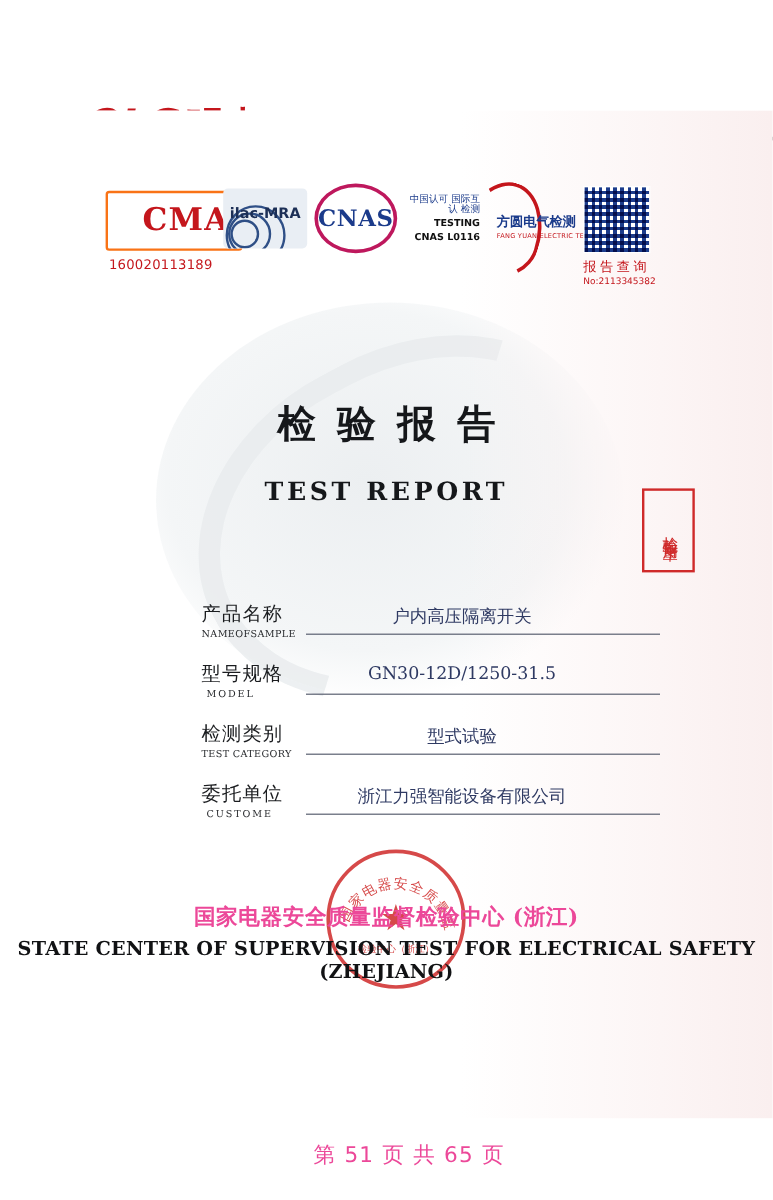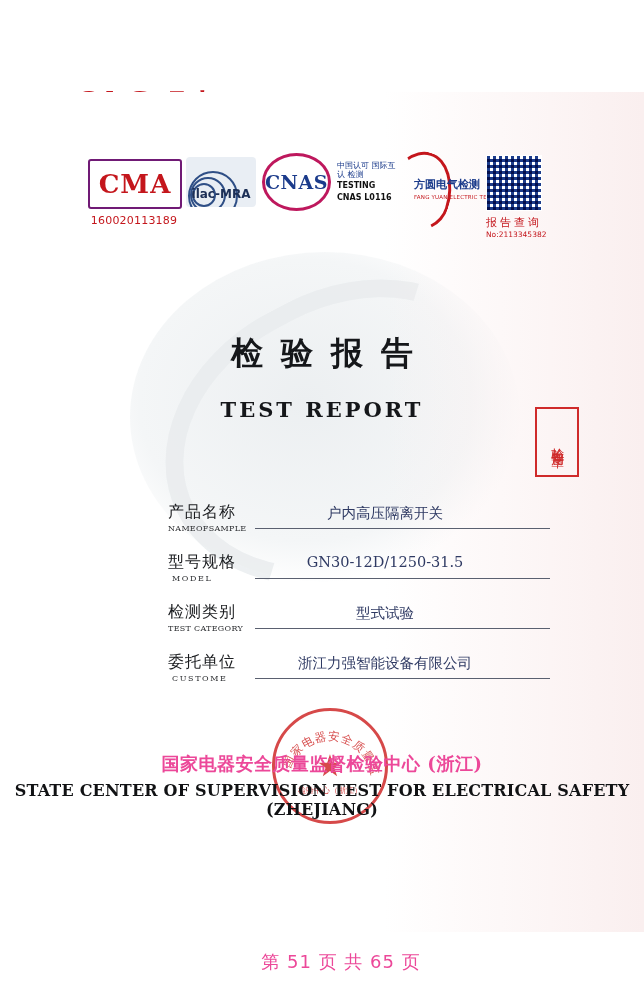--- a/index.html
+++ b/index.html
@@ -114,25 +114,26 @@
   .logo {
     position: absolute;
     top: 0;
   }
 
   
   .cma { left: 88px; top: 12px; width: 92px; }
   .cma-box {
     width: 90px;
     height: 46px;
-    border: 2px solid #701a75;
+    border: 2px solid #f97316;
     border-radius: 3px;
     display: flex;
     align-items: center;
     justify-content: center;
+    padding-left: 20px;
   }
   .cma-text {
     color: #c4161c;
     font-family: "DejaVu Serif", serif;
     font-weight: bold;
     font-size: 26px;
     letter-spacing: 1px;
   }
   .cma-num {
     margin-top: 5px;
@@ -164,21 +165,20 @@
   .ilac-a3 { width: 46px; height: 46px; top: 14px; left: 2px; }
   .ilac-txt {
     position: absolute;
     left: 0; top: 14px;
     width: 70px;
     text-align: center;
     font-family: "DejaVu Sans", sans-serif;
     font-weight: bold;
     font-size: 12px;
     color: #1c2f56;
-    margin-top: 16px;
   }
 
   
   .cnas { left: 262px; top: 6px; width: 138px; }
   .cnas-wrap {
     display: flex;
     align-items: center;
     gap: 6px;
   }
   .cnas-oval {
@@ -194,20 +194,21 @@
   }
   .cnas-oval span {
     font-family: "DejaVu Serif", serif;
     font-weight: bold;
     font-size: 19px;
     color: #1b3b8b;
     letter-spacing: .5px;
   }
   .cnas-side {
     line-height: 1.15;
+    text-align: right;
   }
   .cnas-cn {
     font-family: "DejaVu Sans", sans-serif;
     font-size: 8px;
     color: #1b3b8b;
   }
   .cnas-en {
     margin-top: 2px;
     font-family: "DejaVu Sans", sans-serif;
     font-weight: bold;

